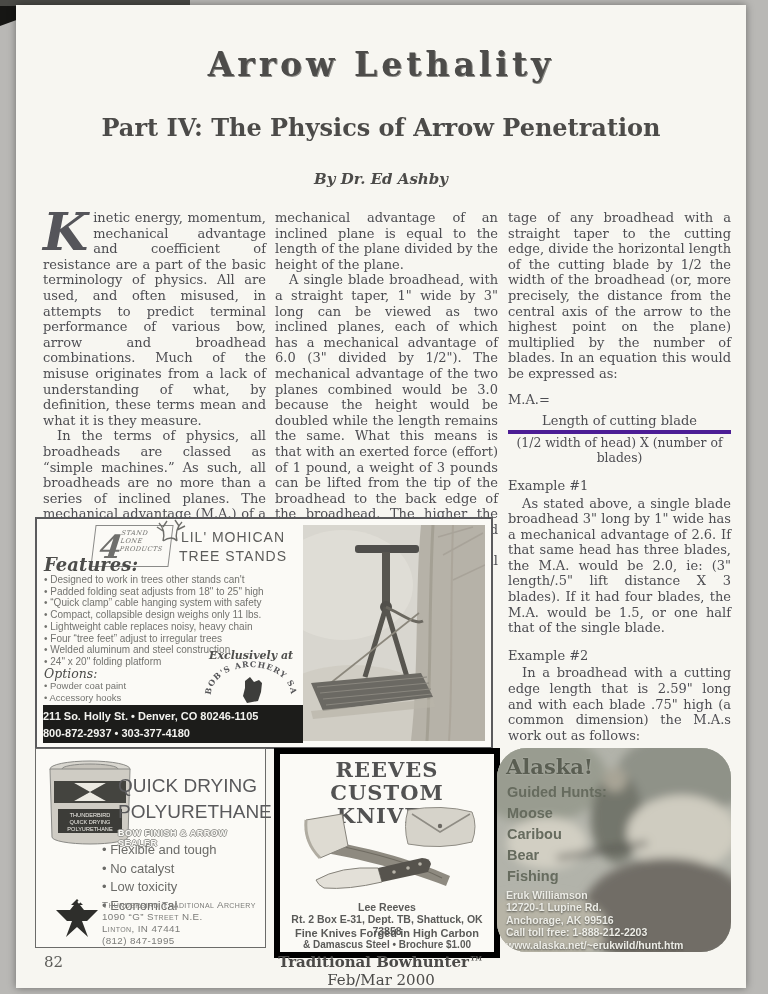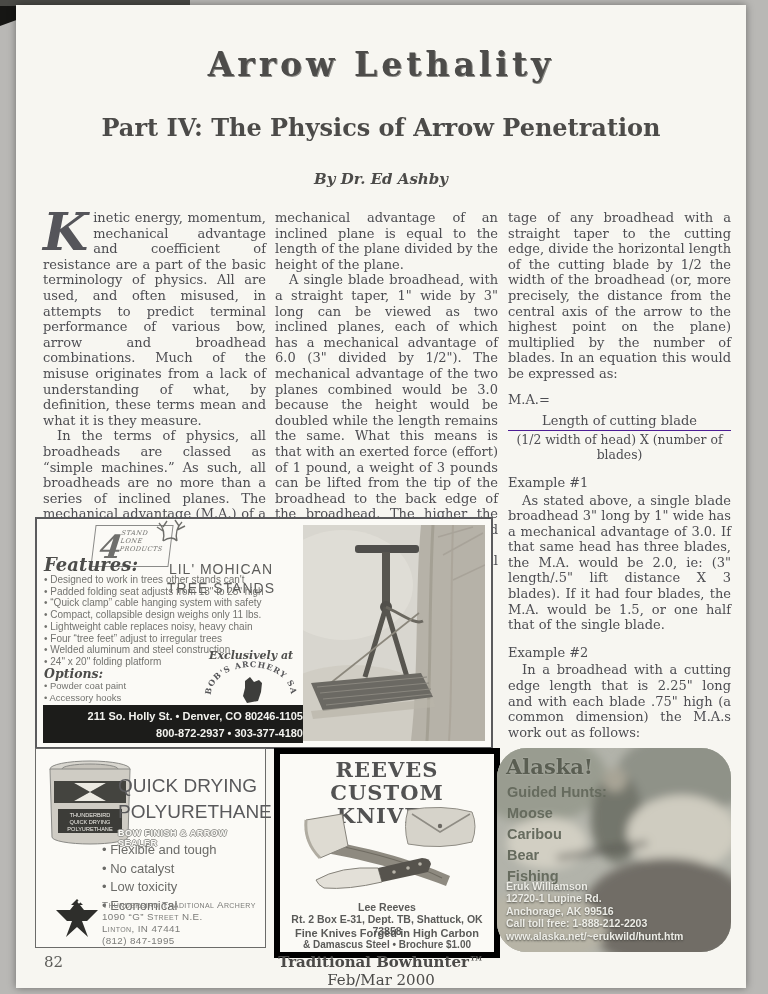--- a/index.html
+++ b/index.html
@@ -14,41 +14,41 @@
   .subtitle{left:0;top:108px;width:100%;text-align:center;font-size:24px;font-weight:bold;color:#4c4b49;}
   .byline{left:0;top:165px;width:100%;text-align:center;font-size:15px;font-weight:bold;font-style:italic;color:#4c4b49;}
 
   
   .col{top:205px;width:223px;font-size:13px;line-height:15.6px;text-align:justify;color:#4d4d52;}
   .col p{margin:0;}
   .col p.ind{text-indent:14px;}
   .dropcap{float:left;font-size:52px;line-height:40px;font-weight:bold;font-style:italic;padding:2px 5px 0 0;color:#55555a;}
   .formula{margin:10px 0 4px 0;}
   .formula .lhs{display:block;margin-bottom:6px;text-align:left;}
-  .formula .num{display:block;text-align:center;border-bottom:1px solid #4c1d95;padding:0 4px 1px 4px;}
+  .formula .num{display:block;text-align:center;border-bottom:4px solid #4c1d95;padding:0 4px 1px 4px;}
   .formula .den{display:block;text-align:center;font-size:12.4px;padding-top:1px;}
   .ex-title{margin-top:12px !important;margin-bottom:2px !important;}
   .ma-lines{margin:8px 0 0 18px;text-align:left;}
 
   
   .ad-mohican{left:19px;top:512px;width:454px;height:228px;border:2px solid #5b5b5d;background:#fbfaf6;}
   .mo-logo{left:56px;top:6px;width:76px;height:40px;border:1px solid #8a8a88;transform:skewX(-7deg);background:#fbfaf6;}
   .mo-logo-4{position:absolute;left:6px;top:2px;font-size:32px;font-style:italic;font-weight:bold;color:#6f6f6c;}
   .mo-logo-lines{position:absolute;left:26px;top:3px;font-size:6.5px;font-style:italic;color:#6f6f6c;line-height:8px;letter-spacing:.5px;}
   .mo-antlers{left:118px;top:-2px;}
-  .mo-title{left:128px;top:9px;width:112px;text-align:center;font-family:"Liberation Sans",sans-serif;font-size:14px;letter-spacing:1px;color:#5c5c5a;line-height:19px;margin-top:32px;}
+  .mo-title{left:140px;top:9px;width:112px;text-align:center;font-family:"Liberation Sans",sans-serif;font-size:14px;letter-spacing:1px;color:#5c5c5a;line-height:19px;}
   .mo-feat-label{left:7px;top:35px;font-size:18px;font-weight:bold;font-style:italic;color:#4c4c4a;}
   .mo-list{left:7px;top:55px;width:258px;font-family:Liberation Sans, sans-serif;font-size:10px;line-height:11.7px;color:#73736f;}
   .mo-list div::before{content:"• ";}
-  .mo-opt-label{left:7px;top:147px;font-size:12.5px;font-weight:bold;font-style:italic;color:#4c4c4a;}
+  .mo-opt-label{left:7px;top:147px;font-size:12.5px;font-weight:normal;font-style:italic;color:#4c4c4a;}
   .mo-opts{left:7px;top:161px;width:160px;font-family:"Liberation Sans",sans-serif;font-size:9.5px;line-height:11.7px;color:#73736f;}
   .mo-opts div::before{content:"• ";}
   .mo-excl{left:172px;top:130px;font-size:11px;font-weight:bold;font-style:italic;color:#4f4f4d;}
   .mo-bobs{left:166px;top:142px;}
-  .mo-bar{left:6px;top:186px;width:260px;height:38px;background:#1c1c1a;color:#f3f3ef;text-align:right;font-family:"Liberation Sans",sans-serif;font-weight:bold;font-size:11px;line-height:17px;padding-top:3px;box-sizing:border-box;}
+  .mo-bar{left:6px;top:186px;width:260px;height:38px;background:#1c1c1a;color:#f3f3ef;text-align:left;font-family:"Liberation Sans",sans-serif;font-weight:bold;font-size:11px;line-height:17px;padding-top:3px;box-sizing:border-box;}
   .mo-photo{left:266px;top:6px;width:182px;height:216px;background:#d9d7d0;}
 
   
   .ad-poly{left:19px;top:743px;width:229px;height:198px;border:1.5px solid #6b6b69;background:#fbfaf6;}
   .poly-can{left:10px;top:10px;}
   .poly-t1{left:82px;top:24px;font-family:"Liberation Sans",sans-serif;font-size:19px;color:#59595b;line-height:26px;}
   .poly-sub{left:82px;top:79px;font-family:"Liberation Sans",sans-serif;font-size:9px;font-weight:bold;letter-spacing:.5px;color:#fbfaf6;text-shadow:-1px 0 #9a9a96,1px 0 #9a9a96,0 -1px #9a9a96,0 1px #9a9a96;}
   .poly-bullets{left:66px;top:92px;font-family:"Liberation Sans",sans-serif;font-size:13px;line-height:18.5px;color:#6b6b68;}
   .poly-bullets div::before{content:"• ";}
   .poly-bird{left:18px;top:148px;}
@@ -59,21 +59,21 @@
   .rv-art{left:10px;top:52px;}
   .rv-line{width:100%;text-align:center;font-family:"Liberation Sans",sans-serif;font-weight:bold;color:#5a5a58;}
   .rv-name{top:147px;font-size:10.5px;}
   .rv-addr{top:159px;font-size:10.5px;}
   .rv-tag1{top:173px;font-size:11px;}
   .rv-tag2{top:185px;font-size:10px;}
 
   .ad-alaska{left:481px;top:743px;width:234px;height:204px;overflow:hidden;background:#b2b3aa;border-radius:30px;}
   .ak-title{left:9px;top:6px;font-size:21px;font-weight:bold;color:#5a5e52;text-shadow:0 0 2px rgba(255,255,255,.35);}
   .ak-list{left:10px;top:34px;font-family:"Liberation Sans",sans-serif;font-size:14.5px;font-weight:bold;line-height:21px;color:#666b5e;}
-  .ak-contact{left:9px;top:132px;font-family:"Liberation Sans",sans-serif;font-size:10.5px;font-weight:bold;line-height:12.4px;color:#ecece6;text-shadow:0 1px 2px rgba(60,60,55,.8);}
+  .ak-contact{left:9px;top:141px;font-family:"Liberation Sans",sans-serif;font-size:10.5px;font-weight:bold;line-height:12.4px;color:#ecece6;text-shadow:0 1px 2px rgba(60,60,55,.8);}
 
   .pagenum{left:28px;top:948px;font-size:15px;color:#5c5c59;}
   .footer{left:235px;top:948px;width:260px;text-align:center;font-size:15px;color:#4c4b49;}
   .footer .mag{font-weight:bold;}
 </style>
 </head>
 <body>
 
 <div class="scan-corner"></div>
 <div class="scan-strip"></div>
@@ -96,23 +96,23 @@
   </div>
 
   <div class="abs col" style="left:492px;height:540px;">
     <p>tage of any broadhead with a straight taper to the cutting edge, divide the horizontal length of the cutting blade by 1/2 the width of the broadhead (or, more precisely, the distance from the central axis of the arrow to the highest point on the plane) multiplied by the number of blades. In an equation this would be expressed as:</p>
     <div class="formula">
       <span class="lhs">M.A.=</span>
       <span class="num">Length of cutting blade</span>
       <span class="den">(1/2 width of head) X (number of blades)</span>
     </div>
     <p class="ex-title">Example #1</p>
-    <p class="ind">As stated above, a single blade broadhead 3" long by 1" wide has a mechanical advantage of 3.0. If that same head has three blades, the M.A. would be 2.0, ie: (3" length/.5" lift distance X 3 blades). If it had four blades, the M.A. would be 1.5, or one half that of the single blade.</p>
+    <p class="ind">As stated above, a single blade broadhead 3" long by 1" wide has a mechanical advantage of 2.6. If that same head has three blades, the M.A. would be 2.0, ie: (3" length/.5" lift distance X 3 blades). If it had four blades, the M.A. would be 1.5, or one half that of the single blade.</p>
     <p class="ex-title">Example #2</p>
-    <p class="ind">In a broadhead with a cutting edge length that is 2.25" long and with each blade .75" high (a common dimension) the M.A.s work out as follows:</p>
+    <p class="ind">In a broadhead with a cutting edge length that is 2.59" long and with each blade .75" high (a common dimension) the M.A.s work out as follows:</p>
     <div class="ma-lines">
       <div>Single blade head =&gt; M.A. = 1.5</div>
       <div>Three blade head =&gt; M.A. = 1.0</div>
       <div>Four blade head =&gt; M.A. = 0.75</div>
     </div>
   </div>
 
   <div class="abs ad-mohican">
     <div class="abs mo-logo">
       <span class="mo-logo-4">4</span>

